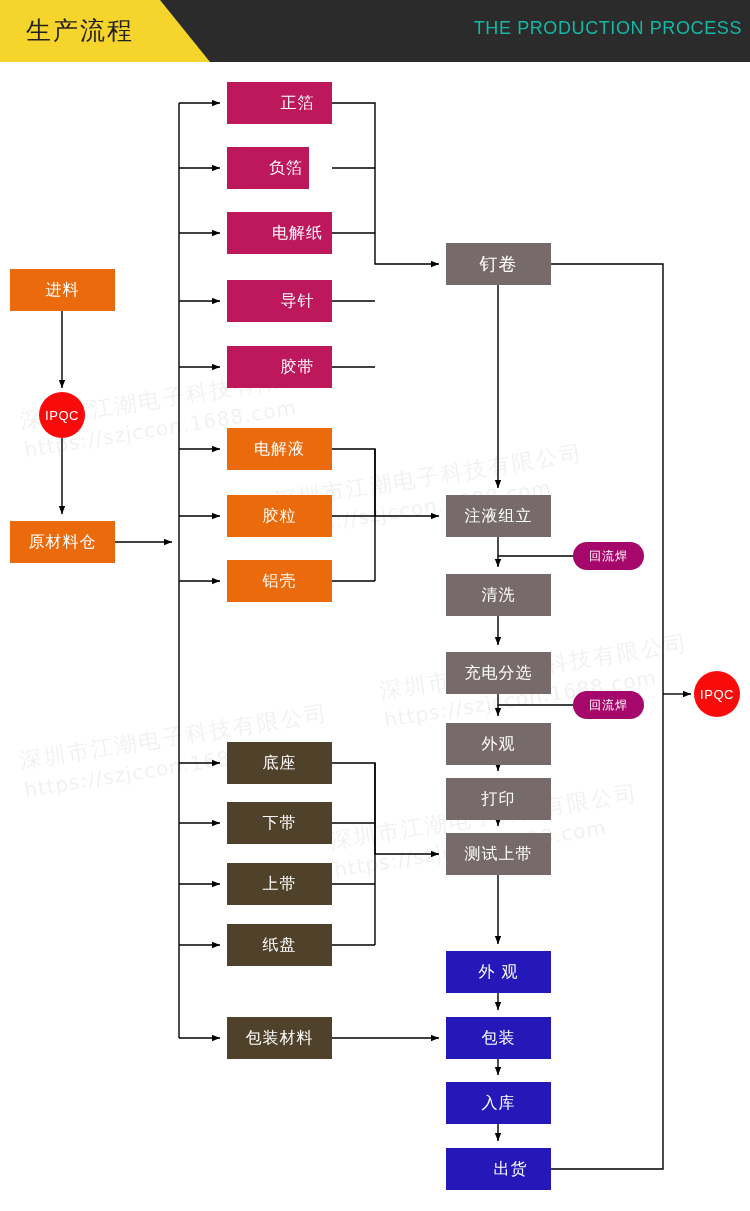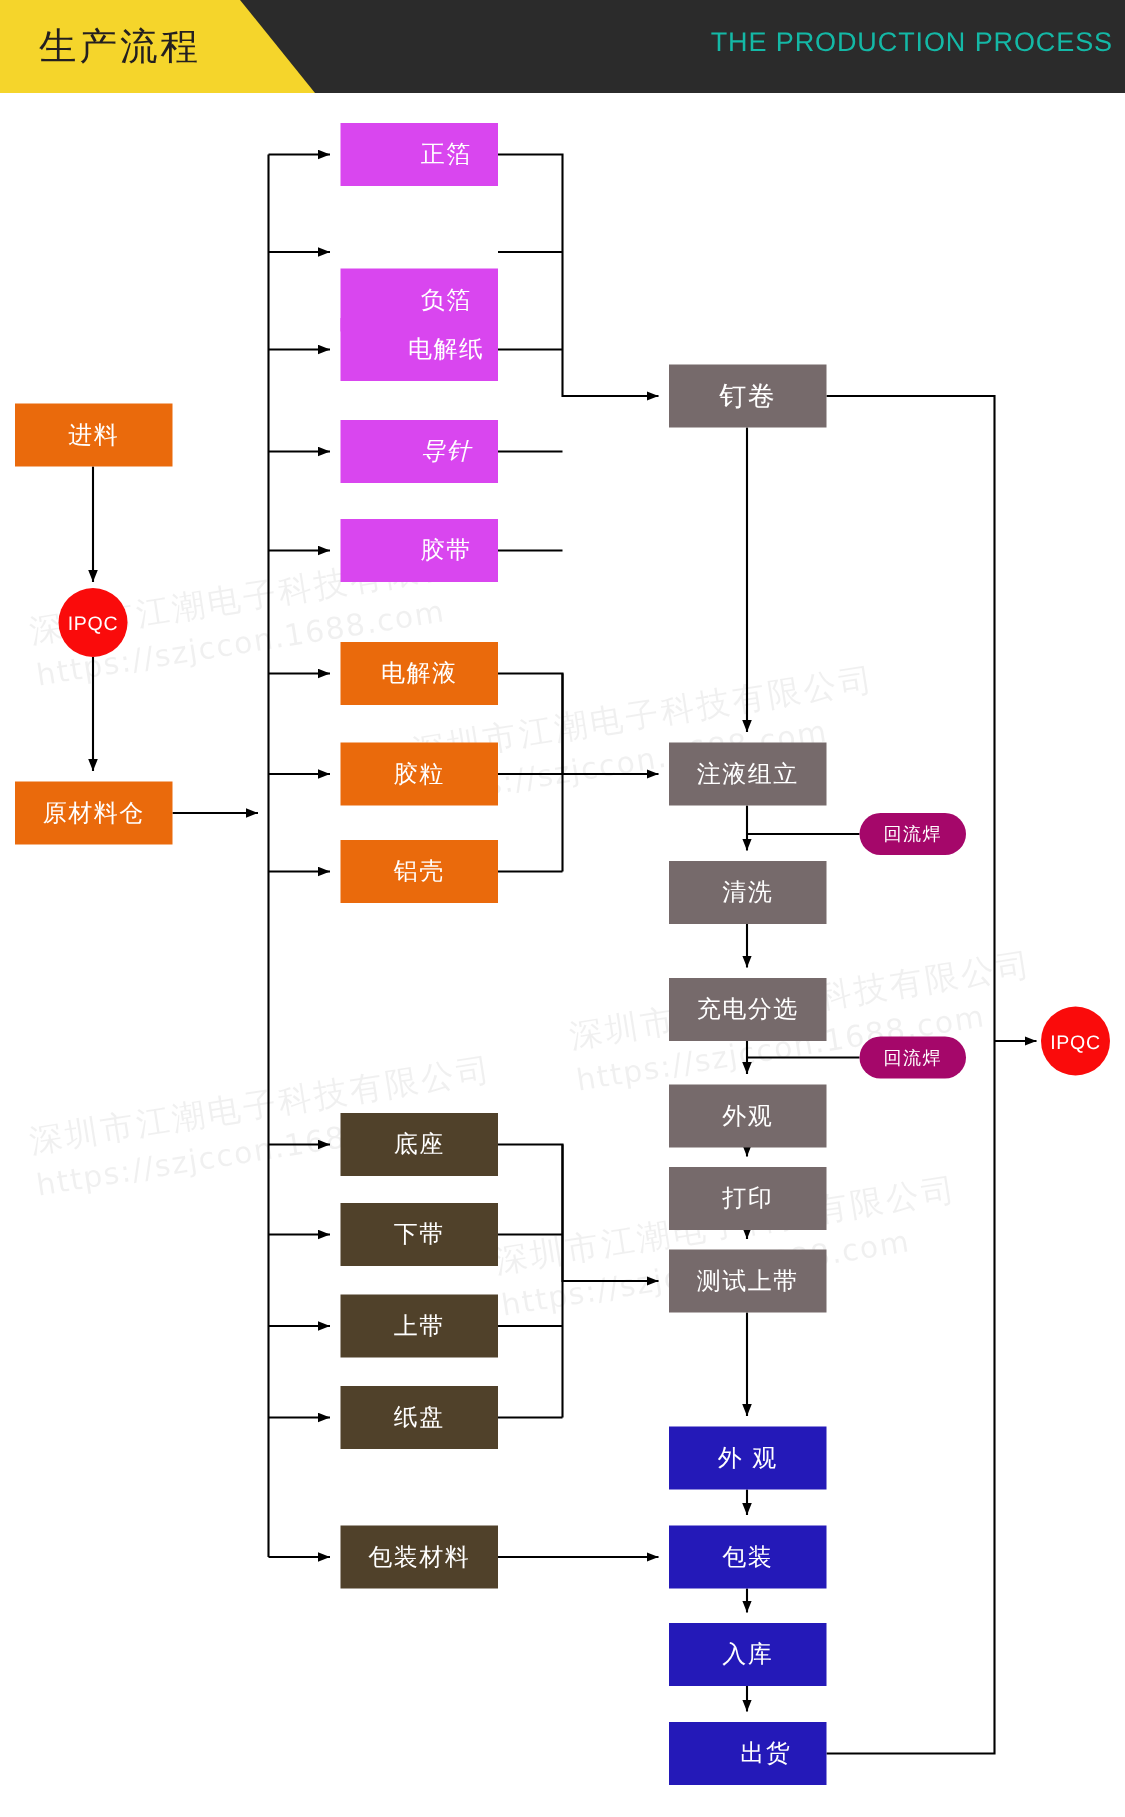--- a/index.html
+++ b/index.html
@@ -62,21 +62,21 @@
   .node{
     position:absolute;
     box-sizing:border-box;
     display:flex;align-items:center;justify-content:center;
     color:#ffffff;
     font-size:16px;
     letter-spacing:1px;
     font-family:"DejaVu Sans","Liberation Sans",sans-serif;
     white-space:nowrap;
   }
-  .node.blue   {background:#d946ef;padding-left:36px;}
+  .node.blue   {background:#be185d;padding-left:36px;}
   .node.orange {background:#ea6a0c;}
   .node.brown  {background:#50412a;}
   .node.gray   {background:#766a6b;}
   .node.indigo {background:#2419b8;}
 
   .circle{
     position:absolute;
     border-radius:50%;
     background:#fa0b0b;
     color:#fff;
@@ -206,27 +206,27 @@
     <div class="circle" style="left:39px;top:330px;width:46px;height:46px;">
       <span>IPQC</span>
     </div>
     <div class="node orange" style="left:10px;top:459px;width:105px;height:42px;">
       <span>原材料仓</span>
     </div>
 
     <div class="node blue" style="left:227px;top:20px;width:105px;height:42px;">
       <span>正箔</span>
     </div>
-    <div class="node blue" style="left:227px;top:85px;width:105px;height:42px;margin-top:32px;">
+    <div class="node blue" style="left:227px;top:85px;width:82px;height:42px;">
       <span>负箔</span>
     </div>
     <div class="node blue" style="left:227px;top:150px;width:105px;height:42px;">
       <span>电解纸</span>
     </div>
-    <div class="node blue" style="left:227px;top:218px;width:105px;height:42px;font-style:italic;">
+    <div class="node blue" style="left:227px;top:218px;width:105px;height:42px;">
       <span>导针</span>
     </div>
     <div class="node blue" style="left:227px;top:284px;width:105px;height:42px;">
       <span>胶带</span>
     </div>
 
     <div class="node orange" style="left:227px;top:366px;width:105px;height:42px;">
       <span>电解液</span>
     </div>
     <div class="node orange" style="left:227px;top:433px;width:105px;height:42px;">

